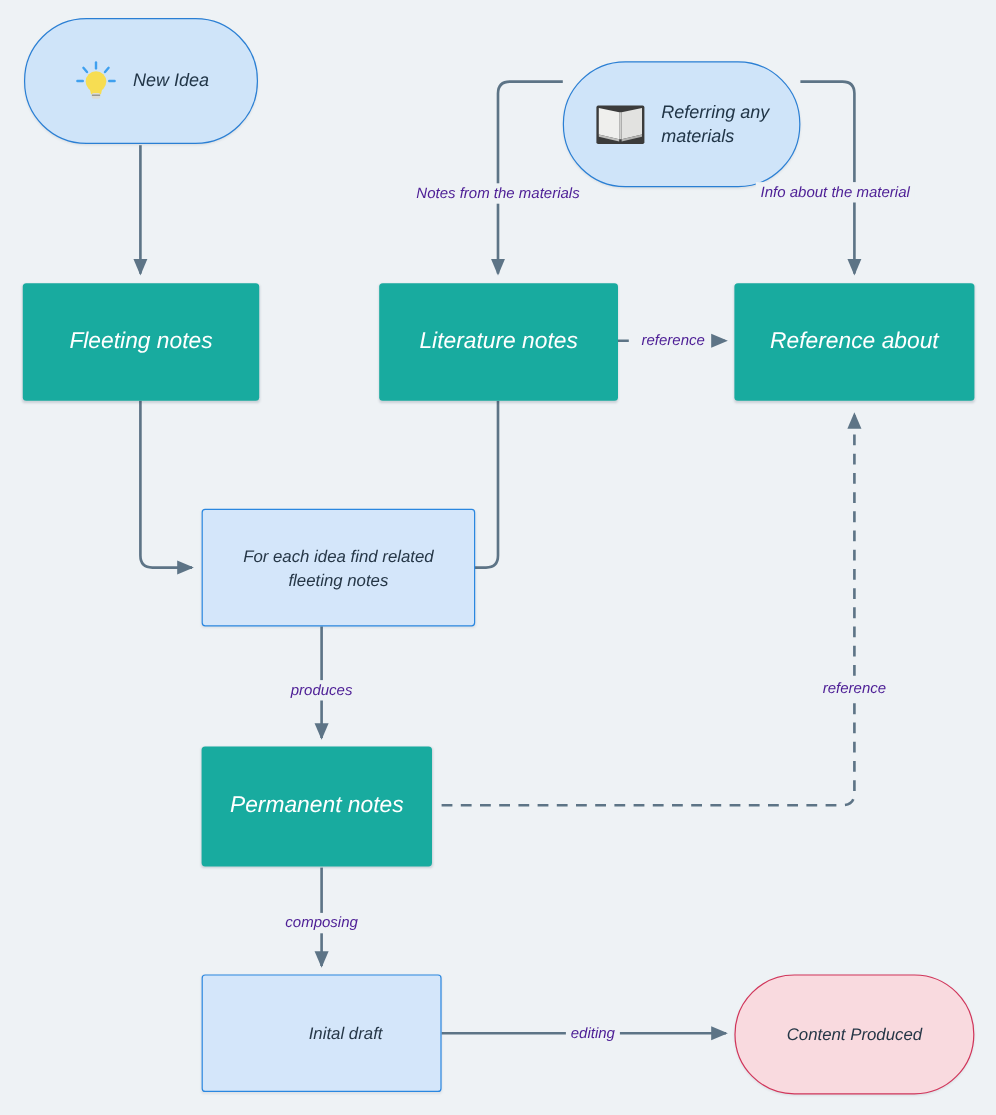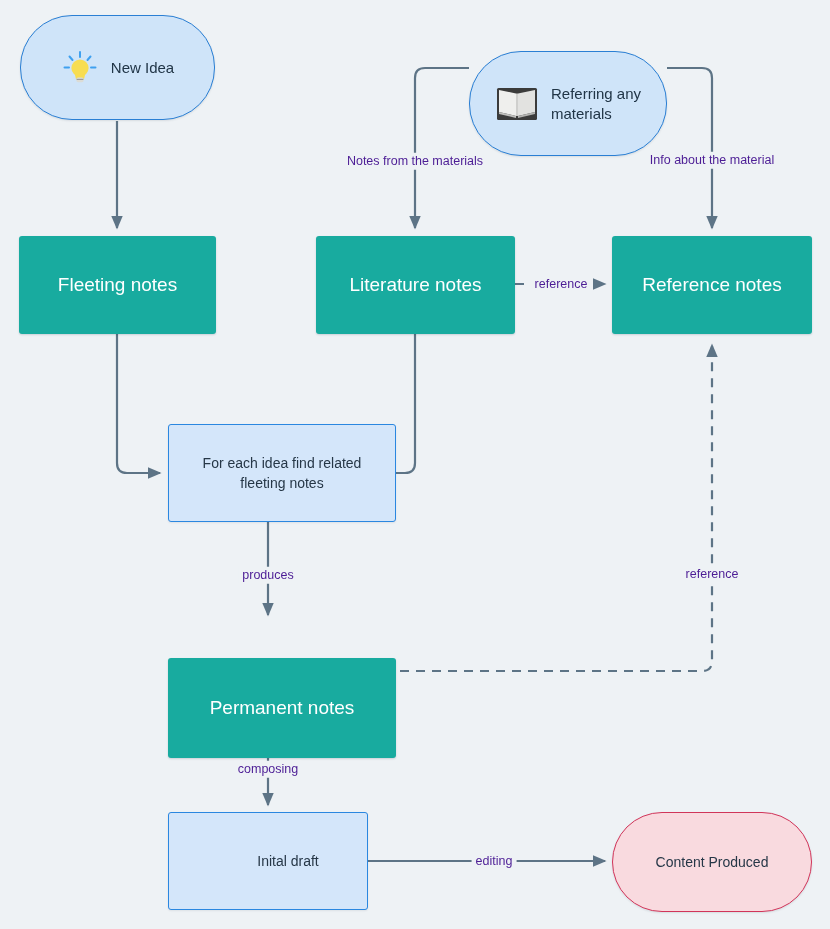--- a/index.html
+++ b/index.html
@@ -10,20 +10,21 @@
   body {
     font-family: "Liberation Sans", sans-serif;
     -webkit-font-smoothing: antialiased;
   }
   #canvas {
     position: relative;
     width: 830px;
     height: 929px;
     background: #eef2f5;
     overflow: hidden;
+    font-style: italic;
   }
   #edge-layer {
     position: absolute;
     left: 0;
     top: 0;
     width: 830px;
     height: 929px;
   }
   .node {
     position: absolute;
@@ -178,43 +179,43 @@
 
   <div class="node teal" style="left:19px; top:236px; width:197px; height:98px;">
     <span>Fleeting notes</span>
   </div>
 
   <div class="node teal" style="left:316px; top:236px; width:199px; height:98px;">
     <span>Literature notes</span>
   </div>
 
   <div class="node teal" style="left:612px; top:236px; width:200px; height:98px;">
-    <span>Reference notes</span>
+    <span>Reference about</span>
   </div>
 
   <div class="node process" style="left:168px; top:424px; width:228px; height:98px;">
     <span class="label-txt">For each idea find related
 fleeting notes</span>
   </div>
 
-  <div class="node teal" style="left:168px; top:622px; width:228px; height:100px;margin-top:36px;">
+  <div class="node teal" style="left:168px; top:622px; width:192px; height:100px;">
     <span>Permanent notes</span>
   </div>
 
   <div class="node process" style="left:168px; top:812px; width:200px; height:98px;padding-left:40px;">
     <span class="label-txt">Inital draft</span>
   </div>
 
   <div class="node pink" style="left:612px; top:812px; width:200px; height:100px;">
     <span>Content Produced</span>
   </div>
 
   <div class="edge-label" style="left:415px; top:161px;">Notes from the materials</div>
 
-  <div class="edge-label" style="left:712px; top:160px;">Info about the material</div>
+  <div class="edge-label" style="left:696px; top:160px;">Info about the material</div>
 
   <div class="edge-label" style="left:561px; top:284px;">reference</div>
 
   <div class="edge-label" style="left:712px; top:574px;">reference</div>
 
   <div class="edge-label" style="left:268px; top:575px;">produces</div>
 
   <div class="edge-label" style="left:268px; top:769px;">composing</div>
 
   <div class="edge-label" style="left:494px; top:861px;">editing</div>

